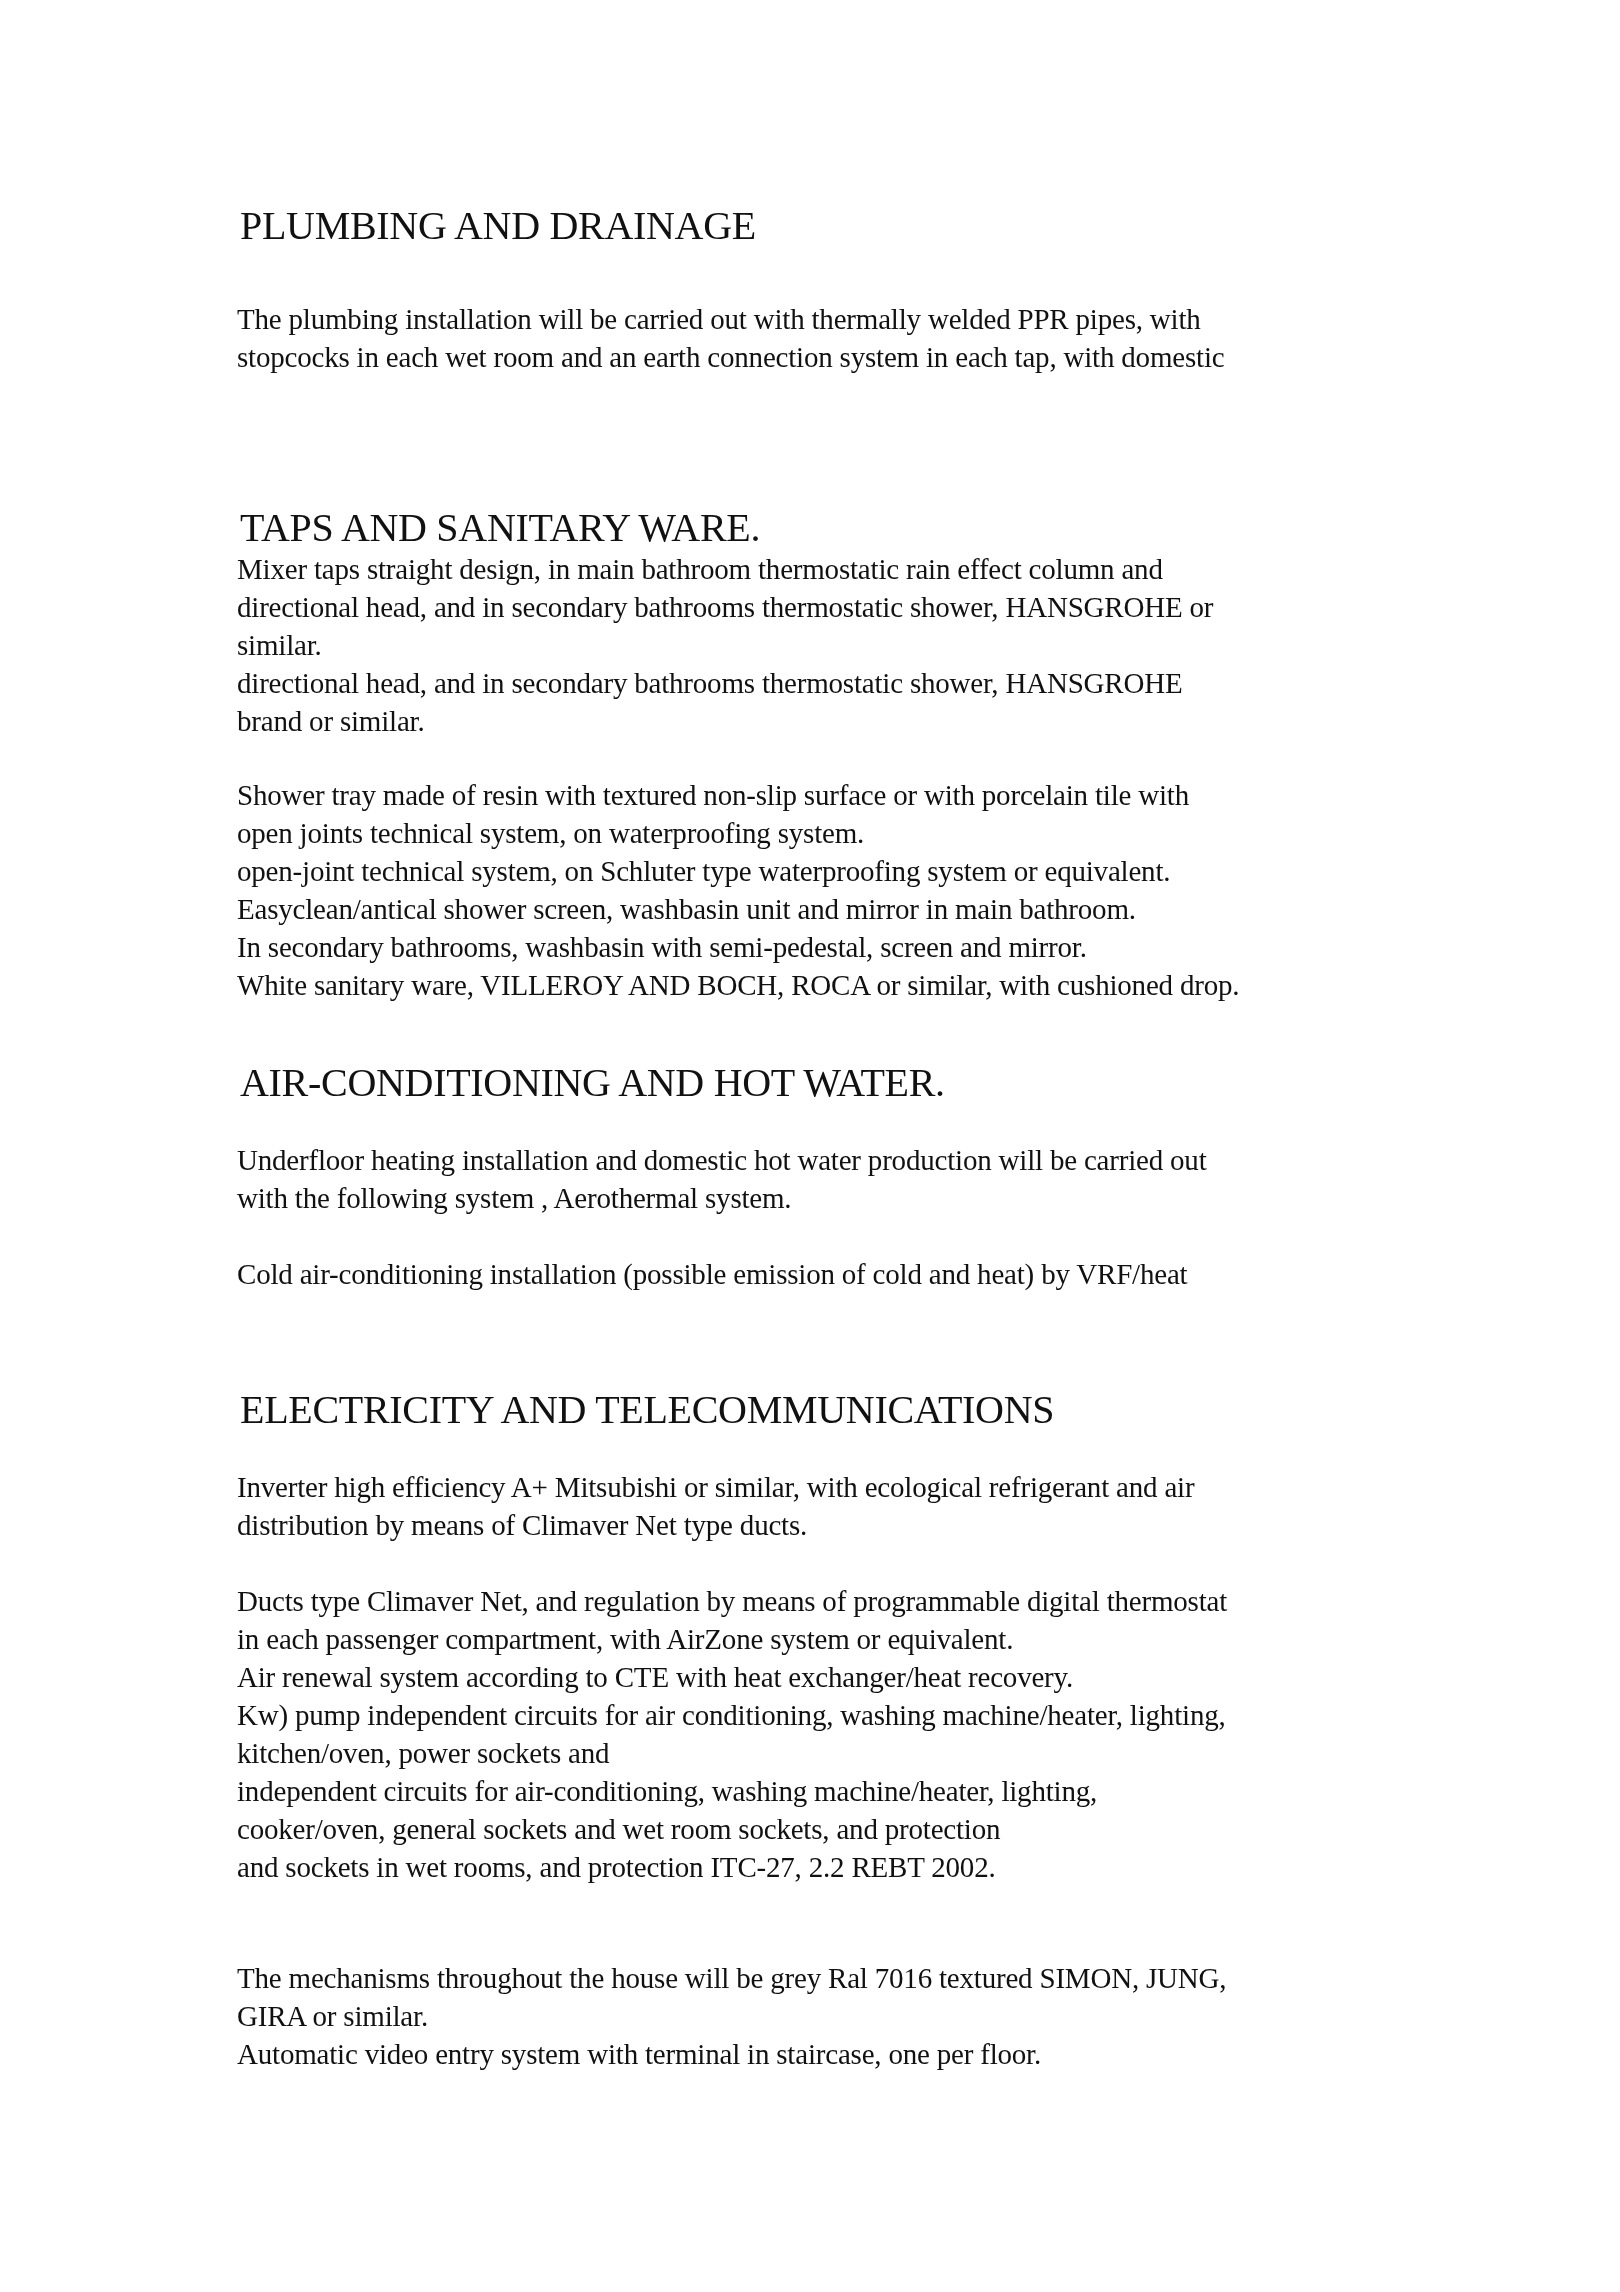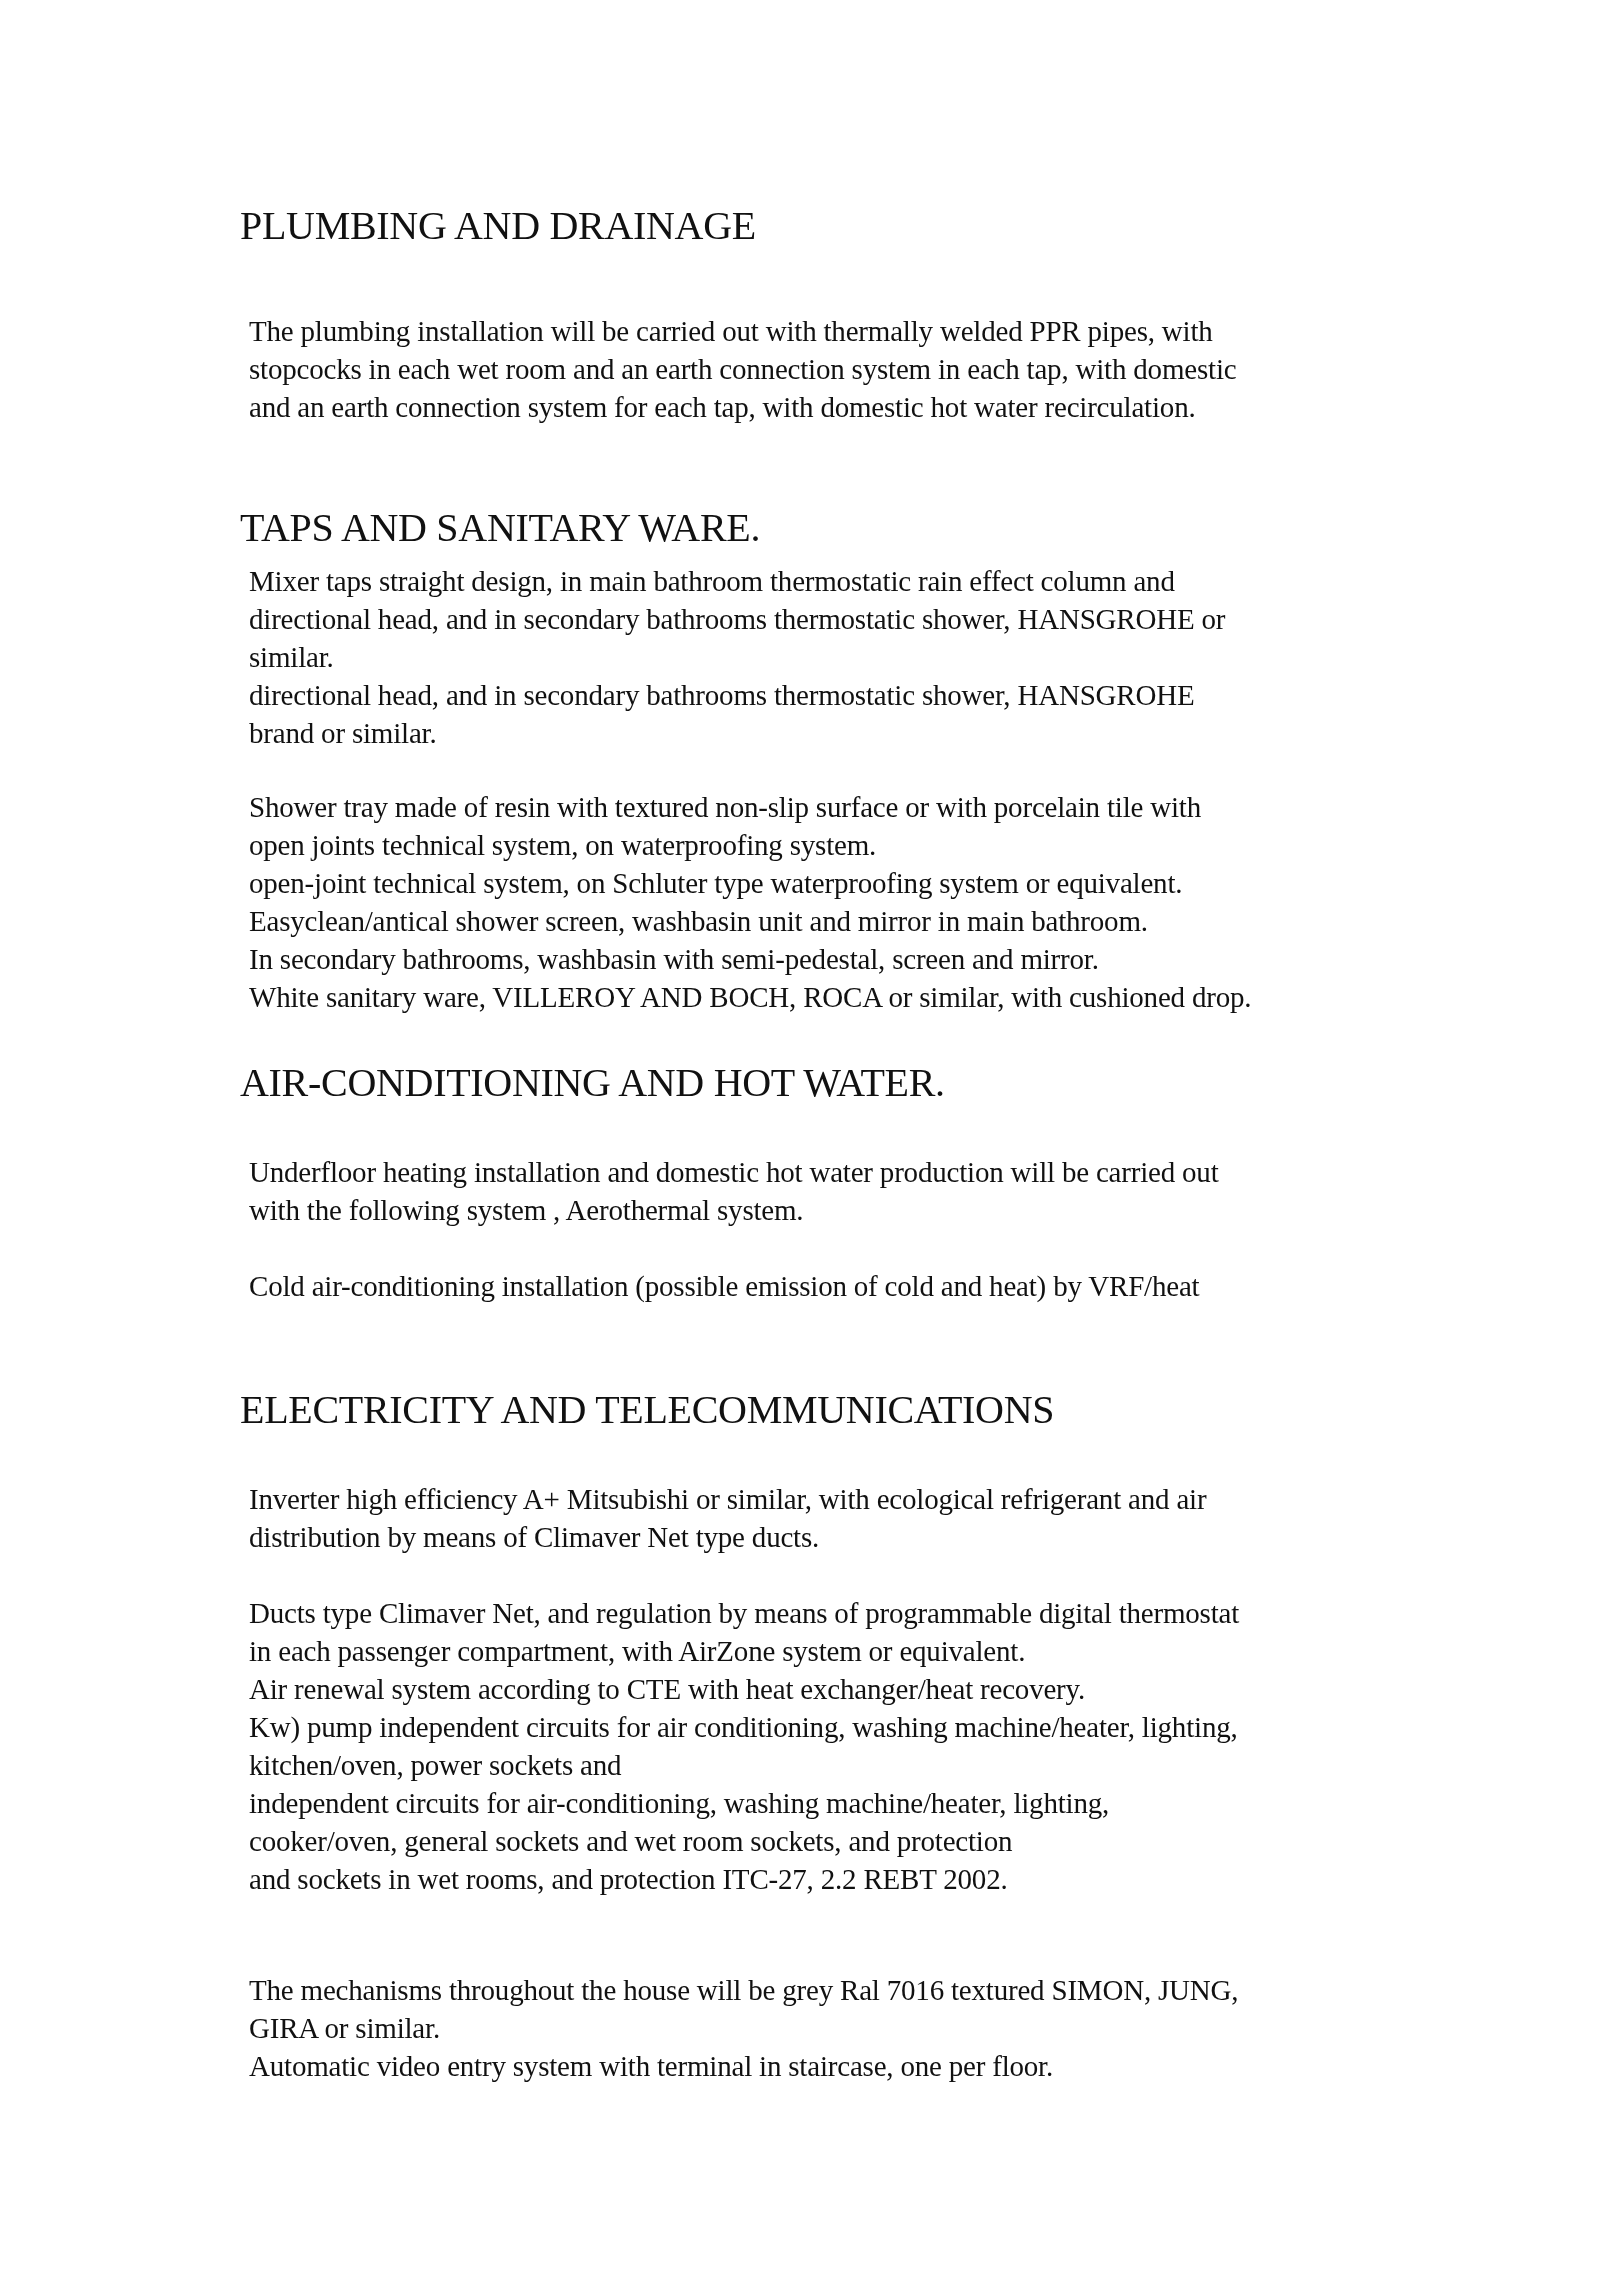--- a/index.html
+++ b/index.html
@@ -27,40 +27,39 @@
       margin: 7px;
       font-weight: normal;
       font-size: 40px;
       line-height: 47px;
       letter-spacing: -0.3px;
       white-space: nowrap;
     }
     .para {
       position: absolute;
       left: 0;
-      margin: 16px;
+      margin: 4px;
       font-size: 29px;
       line-height: 38px;
       letter-spacing: -0.2px;
     }
     .line {
       display: block;
       white-space: nowrap;
     }
   </style>
 </head>
 <body>
 
 <div class="page">
 
   <h2 class="heading" style="top:195px;">PLUMBING AND DRAINAGE</h2>
   <div class="para" style="top:296px;">
     <span class="line">The plumbing installation will be carried out with thermally welded PPR pipes, with</span>
     <span class="line">stopcocks in each wet room and an earth connection system in each tap, with domestic</span>
-    <span class="line">and an earth connection system for each tap, with domestic hot water recirculation.</span>
   </div>
 
   <h2 class="heading" style="top:497px;text-align:right;">TAPS AND SANITARY WARE.</h2>
   <div class="para" style="top:546px;">
     <span class="line">Mixer taps straight design, in main bathroom thermostatic rain effect column and</span>
     <span class="line">directional head, and in secondary bathrooms thermostatic shower, HANSGROHE or</span>
     <span class="line">similar.</span>
     <span class="line">directional head, and in secondary bathrooms thermostatic shower, HANSGROHE</span>
     <span class="line">brand or similar.</span>
   </div>

